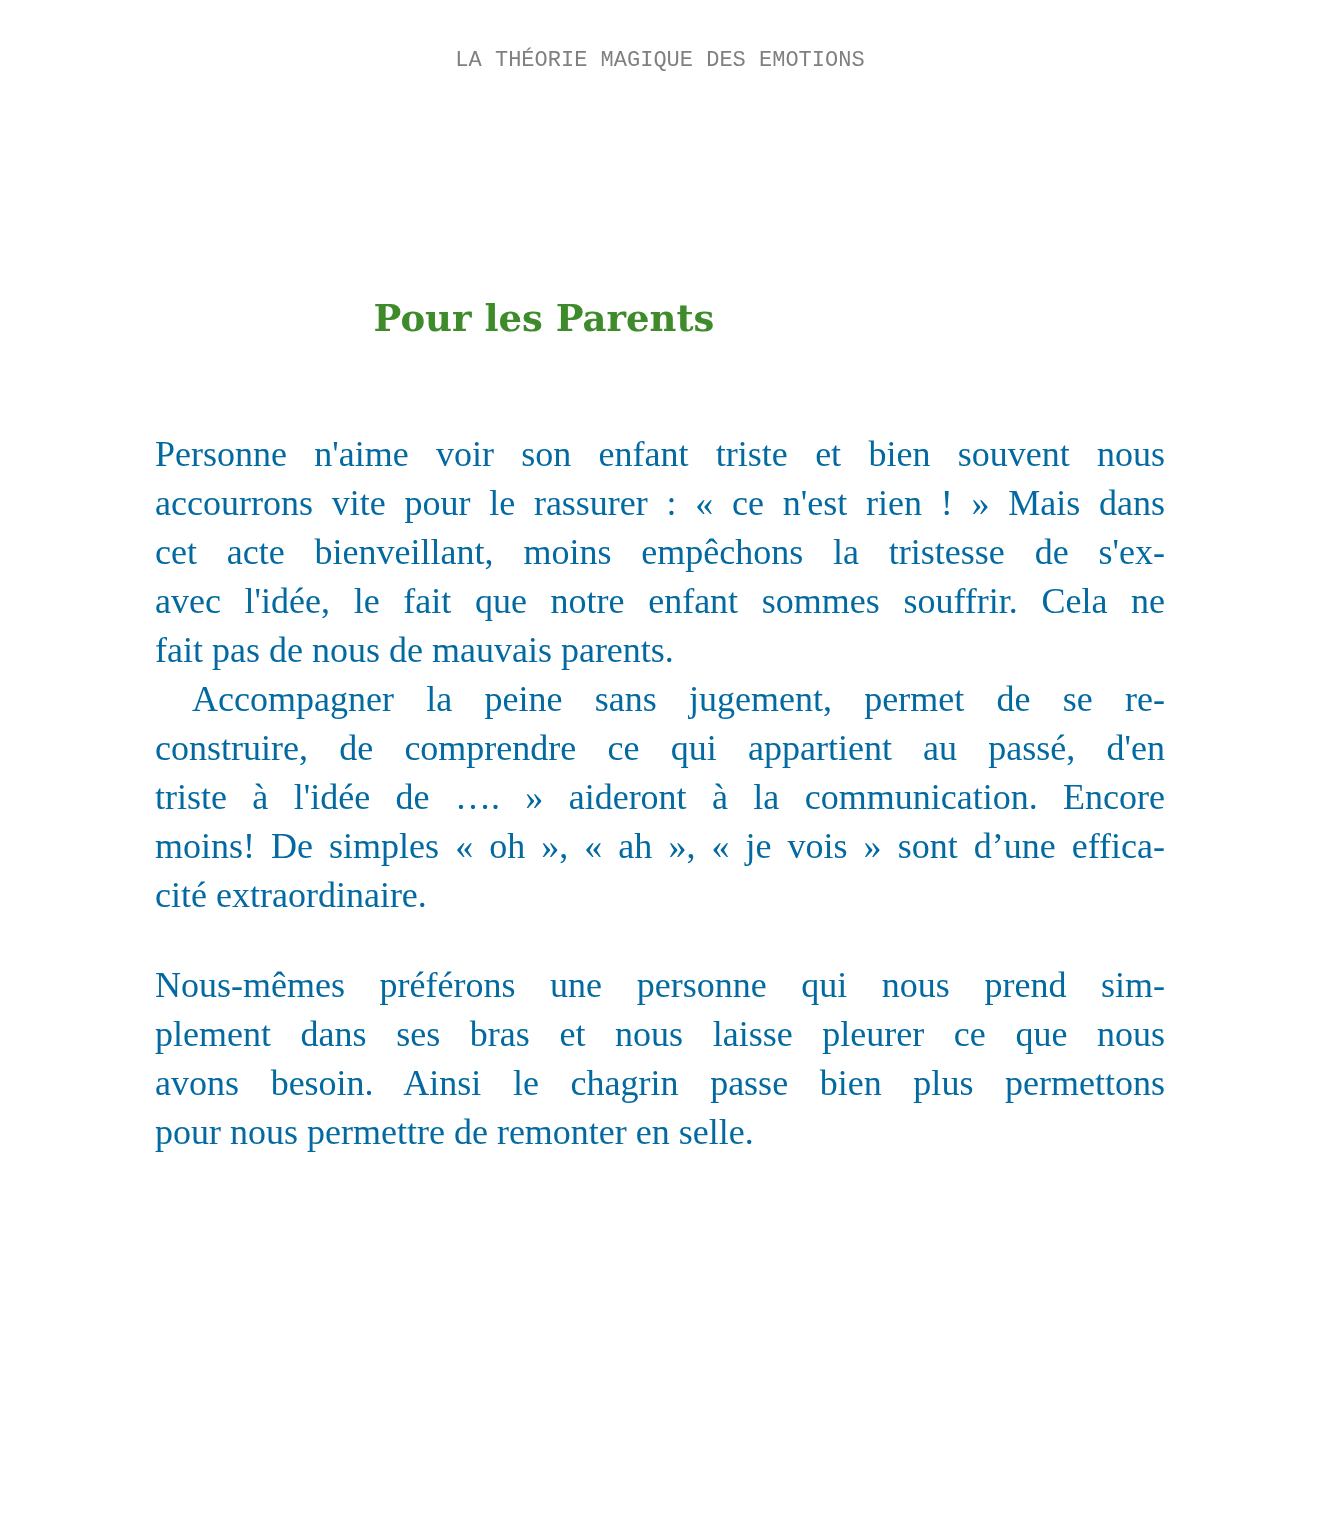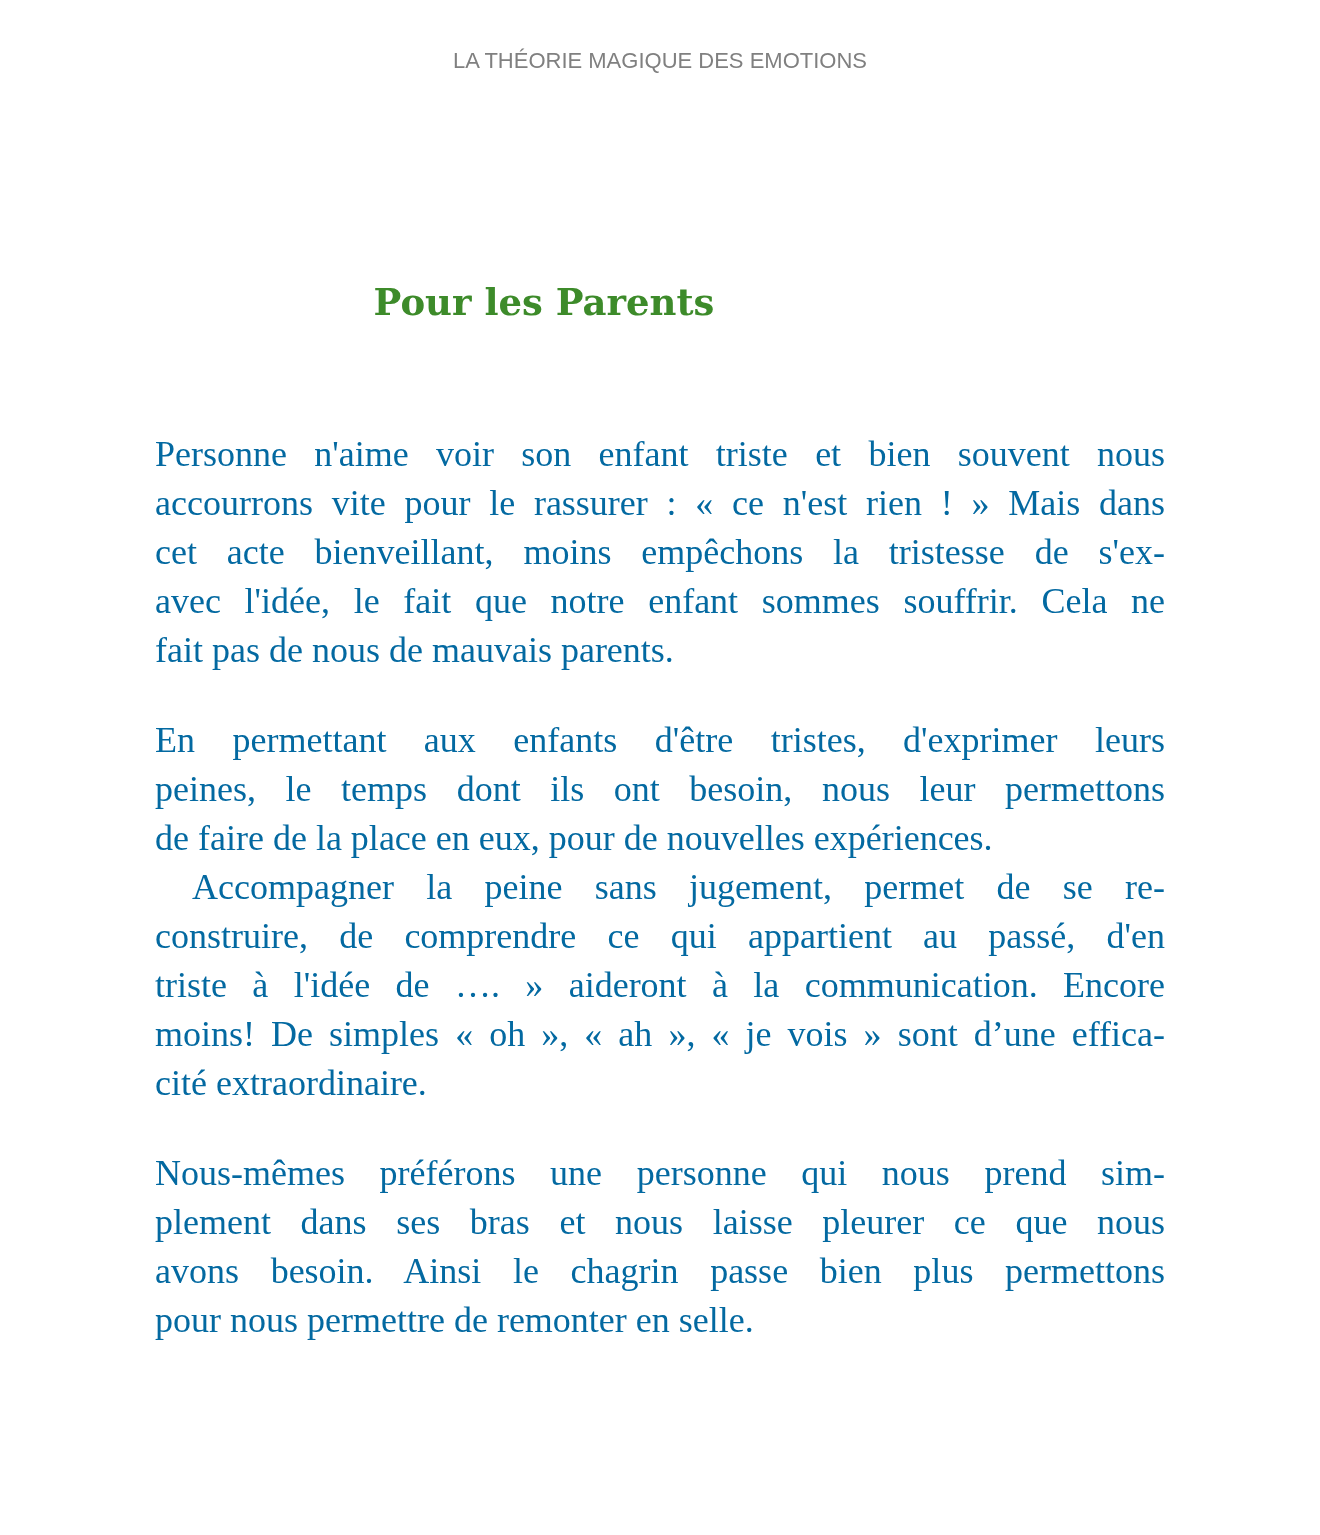--- a/index.html
+++ b/index.html
@@ -12,28 +12,28 @@
       height: 1535px;
       position: relative;
       overflow: hidden;
     }
     .running-header {
       position: absolute;
       top: 48px;
       left: 0;
       width: 1320px;
       text-align: center;
-      font-family: Liberation Sans, sans-serif;
+      font-family: Liberation Mono, monospace;
       font-size: 22px;
       color: #808080;
       letter-spacing: 0px;
     }
     .chapter-title {
       position: absolute;
-      top: 280px;
+      top: 296px;
       left: 0;
       width: 1088px;
       text-align: center;
       font-family: "DejaVu Serif", serif;
       font-weight: bold;
       font-size: 37px;
       color: #3d8b2a;
     }
     .body-text {
       position: absolute;
@@ -76,25 +76,20 @@
 <div class="body-text">
 
   <p class="para">
     <span class="line">Personne n'aime voir son enfant triste et bien souvent nous</span>
     <span class="line">accourrons vite pour le rassurer : « ce n'est rien ! » Mais dans</span>
     <span class="line">cet acte bienveillant, moins empêchons la tristesse de s'ex-</span>
     <span class="line">avec l'idée, le fait que notre enfant sommes souffrir. Cela ne</span>
     <span class="line last">fait pas de nous de mauvais parents.</span>
   </p>
 
-  <p class="para spaced">
-    <span class="line">En permettant aux enfants d'être tristes, d'exprimer leurs</span>
-    <span class="line">peines, le temps dont ils ont besoin, nous leur permettons</span>
-    <span class="line last">de faire de la place en eux, pour de nouvelles expériences.</span>
-  </p>
 
   <p class="para">
     <span class="line indent">Accompagner la peine sans jugement, permet de se re-</span>
     <span class="line">construire, de comprendre ce qui appartient au passé, d'en</span>
   </p>
 
   <p class="para">
     <span class="line">triste à l'idée de …. » aideront à la communication. Encore</span>
     <span class="line">moins! De simples « oh », « ah », « je vois » sont d’une effica-</span>
     <span class="line last">cité extraordinaire.</span>

